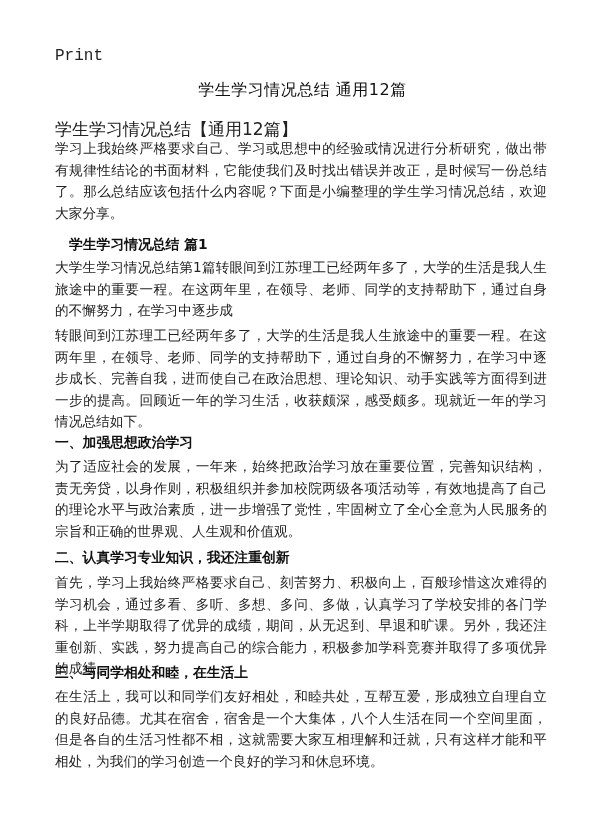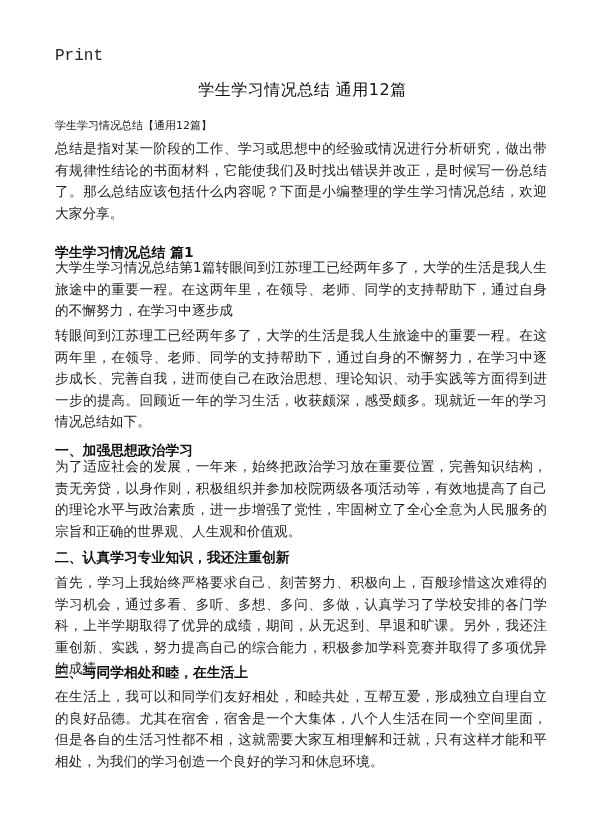--- a/index.html
+++ b/index.html
@@ -3,40 +3,40 @@
 <meta charset="utf-8">
 <style>
   html, body { margin: 0; padding: 0; background: #ffffff; }
   body { width: 600px; height: 828px; overflow: hidden; position: relative;
          font-family: "DejaVu Sans", "Liberation Sans", sans-serif; color: #1a1a1a; }
   .page { position: absolute; left: 55px; top: 0; width: 495px; }
   .print-label { position: absolute; top: 47px; left: 0;
                  font-family: Liberation Mono, monospace; font-size: 16px; color: #222; }
   .doc-title { position: absolute; top: 80px; left: 0; width: 495px; text-align: center;
                font-size: 16px; color: #111; letter-spacing: 0.5px; }
-  .subtitle { position: absolute; top: 118px; left: 0; font-size: 11px; color: #222; }
+  .subtitle { position: absolute; top: 118px; left: 0; font-size: 17px; color: #222; }
   .para { position: absolute; left: 0; width: 492px; font-size: 13.6px; line-height: 21.6px;
           color: #222; text-align: justify; letter-spacing: 0.1px; }
   .heading { position: absolute; left: 0; font-size: 13.8px; font-weight: bold; color: #111; }
 </style>
 </head>
 <body>
 
 <div class="page">
   <div class="print-label">Print</div>
   <h1 class="doc-title" style="margin:0;font-weight:normal;">学生学习情况总结 通用12篇</h1>
   <div class="subtitle">学生学习情况总结【通用12篇】</div>
 
-  <p class="para" style="top:138px;margin:0;">总结是指对某一阶段的工作、学习或思想中的经验或情况进行分析研究，做出带有规律性结论的书面材料，它能使我们及时找出错误并改正，是时候写一份总结了。那么总结应该包括什么内容呢？下面是小编整理的学生学习情况总结，欢迎大家分享。</p>
+  <p class="para" style="top:138px;margin:0;">学习上我始终严格要求自己、学习或思想中的经验或情况进行分析研究，做出带有规律性结论的书面材料，它能使我们及时找出错误并改正，是时候写一份总结了。那么总结应该包括什么内容呢？下面是小编整理的学生学习情况总结，欢迎大家分享。</p>
 
-  <div class="heading" style="top:244px;">学生学习情况总结 篇1</div>
+  <div class="heading" style="top:236px;margin-left:14px;">学生学习情况总结 篇1</div>
   <p class="para" style="top:257px;margin:0;">大学生学习情况总结第1篇转眼间到江苏理工已经两年多了，大学的生活是我人生旅途中的重要一程。在这两年里，在领导、老师、同学的支持帮助下，通过自身的不懈努力，在学习中逐步成</p>
   <p class="para" style="top:325px;margin:0;">转眼间到江苏理工已经两年多了，大学的生活是我人生旅途中的重要一程。在这两年里，在领导、老师、同学的支持帮助下，通过自身的不懈努力，在学习中逐步成长、完善自我，进而使自己在政治思想、理论知识、动手实践等方面得到进一步的提高。回顾近一年的学习生活，收获颇深，感受颇多。现就近一年的学习情况总结如下。</p>
 
-  <div class="heading" style="top:434px;margin-top:8px;">一、加强思想政治学习</div>
+  <div class="heading" style="top:434px;">一、加强思想政治学习</div>
   <p class="para" style="top:456px;margin:0;">为了适应社会的发展，一年来，始终把政治学习放在重要位置，完善知识结构，责无旁贷，以身作则，积极组织并参加校院两级各项活动等，有效地提高了自己的理论水平与政治素质，进一步增强了党性，牢固树立了全心全意为人民服务的宗旨和正确的世界观、人生观和价值观。</p>
 
   <div class="heading" style="top:549px;">二、认真学习专业知识，我还注重创新</div>
   <p class="para" style="top:572px;margin:0;">首先，学习上我始终严格要求自己、刻苦努力、积极向上，百般珍惜这次难得的学习机会，通过多看、多听、多想、多问、多做，认真学习了学校安排的各门学科，上半学期取得了优异的成绩，期间，从无迟到、早退和旷课。另外，我还注重创新、实践，努力提高自己的综合能力，积极参加学科竞赛并取得了多项优异的成绩。</p>
 
   <div class="heading" style="top:664px;">三、与同学相处和睦，在生活上</div>
   <p class="para" style="top:686px;margin:0;">在生活上，我可以和同学们友好相处，和睦共处，互帮互爱，形成独立自理自立的良好品德。尤其在宿舍，宿舍是一个大集体，八个人生活在同一个空间里面，但是各自的生活习性都不相，这就需要大家互相理解和迁就，只有这样才能和平相处，为我们的学习创造一个良好的学习和休息环境。</p>
 </div>
 
 </body></html>

